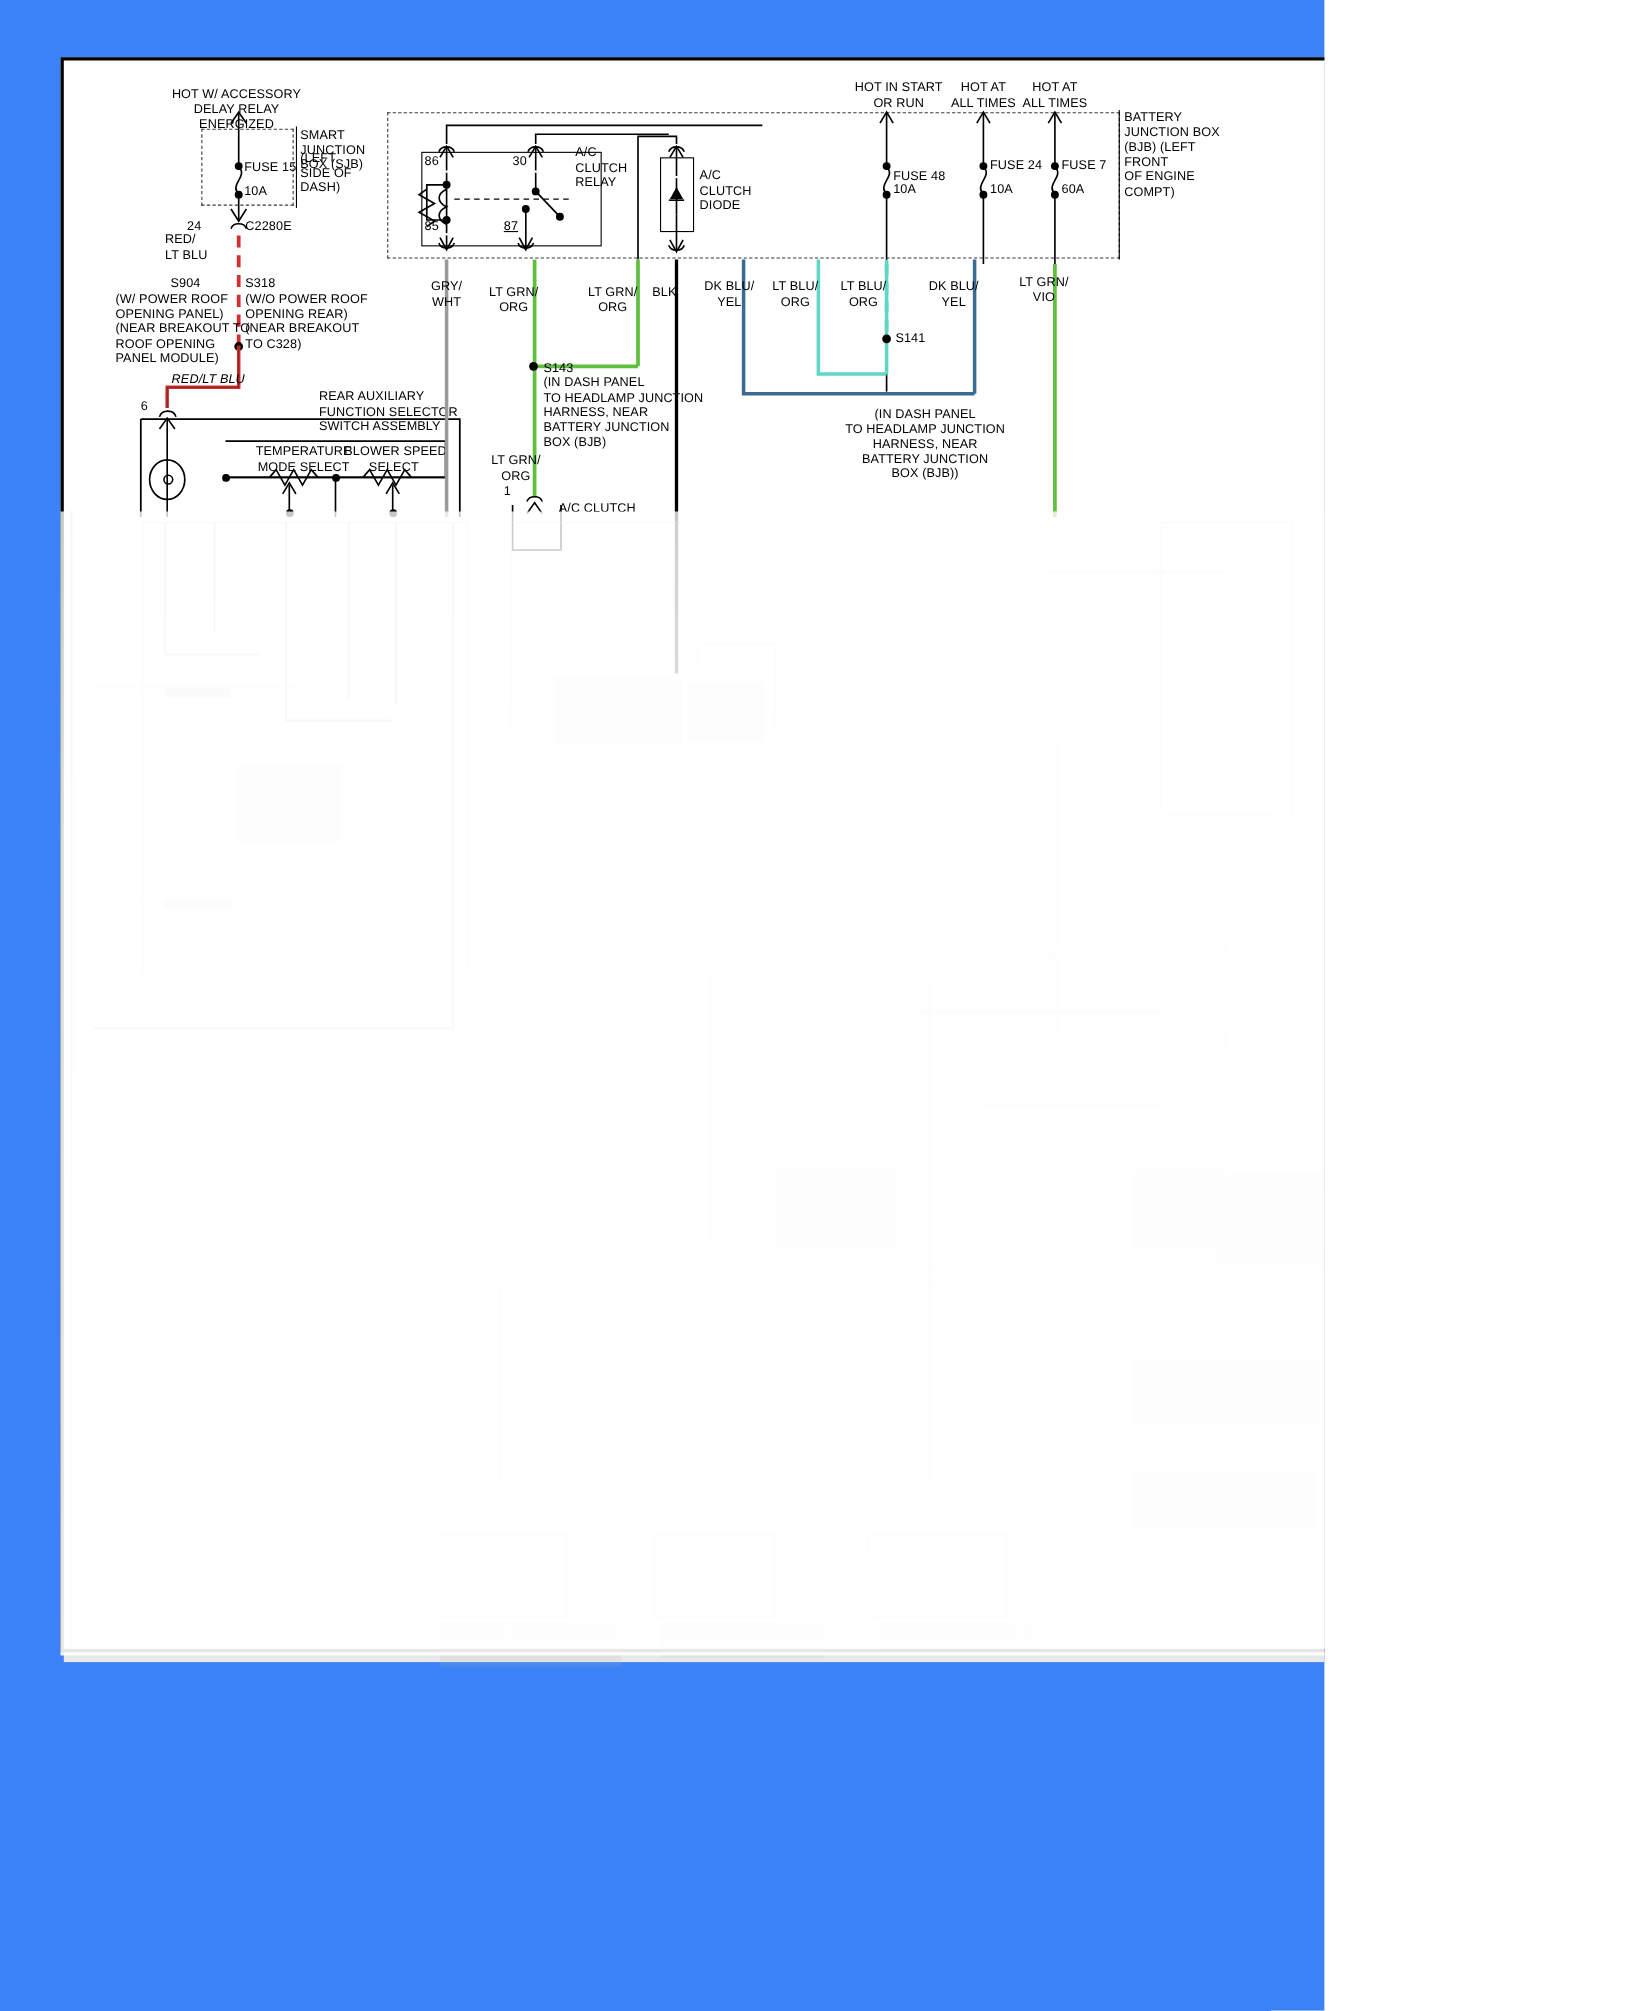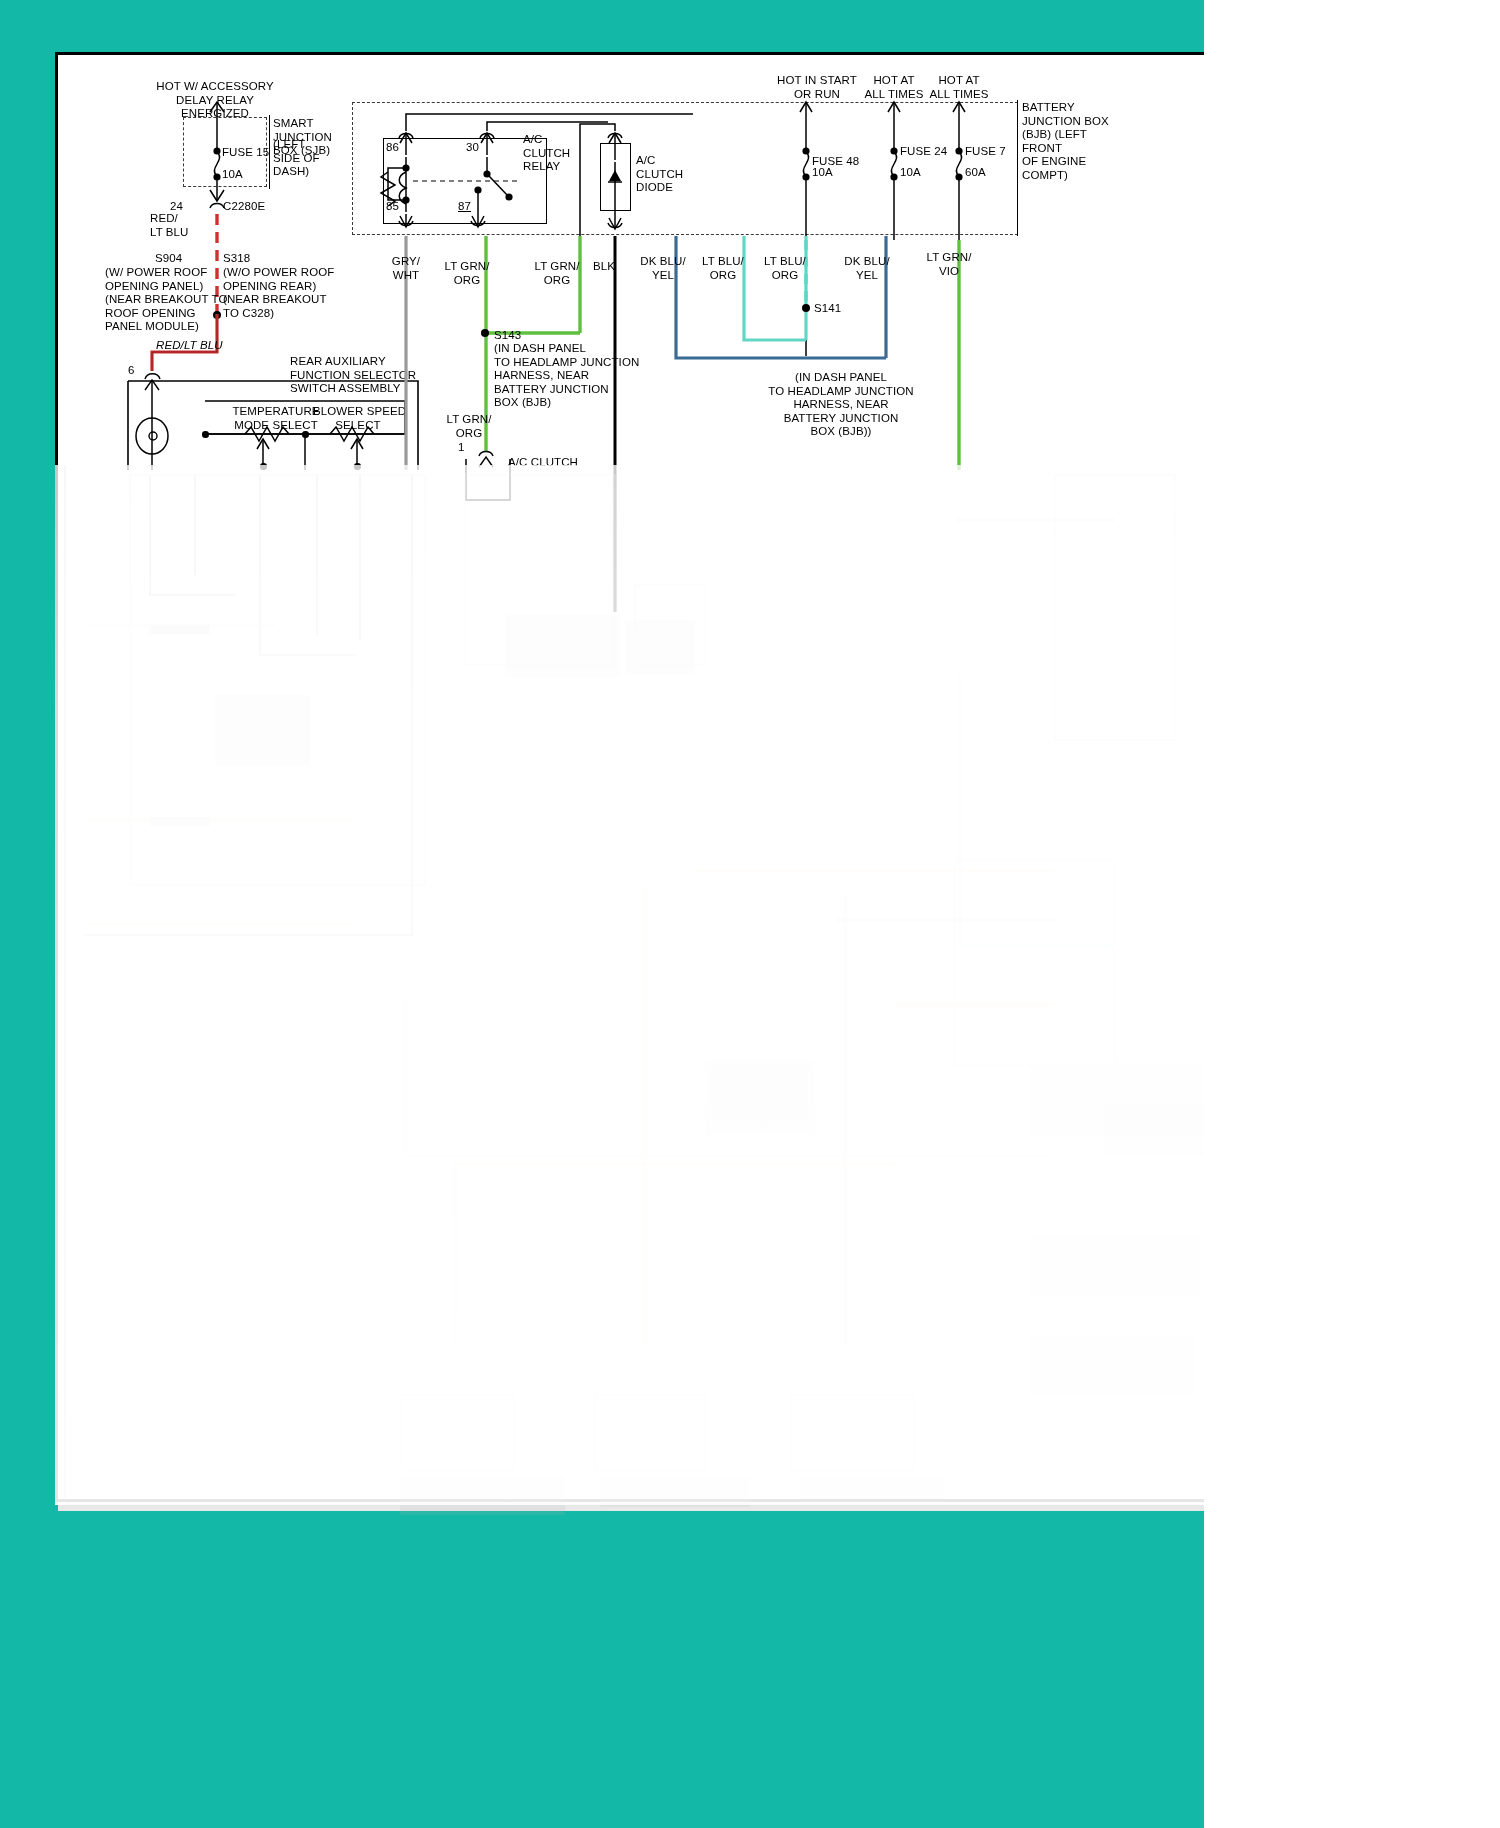--- a/index.html
+++ b/index.html
@@ -1,17 +1,17 @@
 <!DOCTYPE html>
 <html><head>
 <meta charset="utf-8">
 <style>
   html,body{margin:0;padding:0;background:#ffffff;}
   body{font-family:"Liberation Sans",sans-serif;}
-  #page{position:relative;width:1204px;height:1828px;background:#14b8a6;overflow:hidden;}
+  #page{position:relative;width:1204px;height:1828px;background:#3b82f6;overflow:hidden;}
 
   
   .sheet{position:absolute;left:55px;top:52px;width:1330px;height:1450px;background:#fff;border:3px solid #000;box-sizing:border-box;}
   .sheet-shadow{position:absolute;left:58px;top:55px;width:1336px;height:1456px;background:#e8e8e8;}
 
   
   .fade{position:absolute;left:55px;top:465px;width:1330px;height:1040px;
         background:linear-gradient(180deg, rgba(255,255,255,0.78) 0%, rgba(255,255,255,0.86) 25%, rgba(255,255,255,0.90) 100%);
         pointer-events:none;z-index:60;}
 

